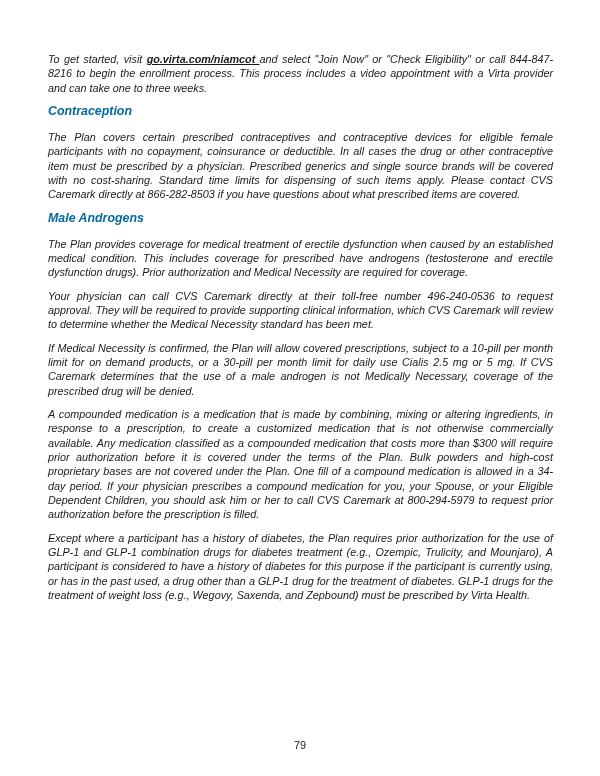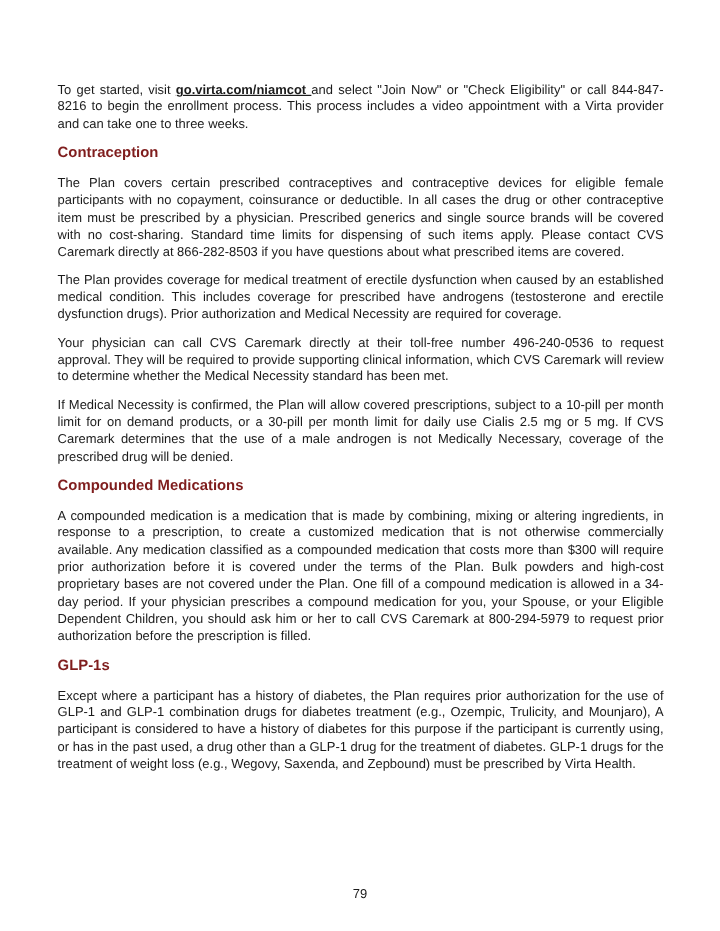--- a/index.html
+++ b/index.html
@@ -8,35 +8,36 @@
     width: 600px;
     height: 776px;
     background: #ffffff;
     font-family: "Liberation Sans", sans-serif;
     color: #1b1b1b;
     overflow: hidden;
   }
   .content {
     position: absolute;
     left: 48px;
-    top: 68px;
+    top: 52px;
     width: 505px;
+    font-style: italic;
   }
   .para {
     font-size: 10.8px;
     line-height: 14.33px;
     text-align: justify;
     margin: 0 0 9px 0;
     color: #1b1b1b;
   }
   .heading {
     font-size: 12.4px;
     line-height: 15px;
     font-weight: bold;
-    color: #7f1d1d;
+    color: #0369a1;
     margin: 4px 0 11px 0;
   }
   .link {
     font-weight: bold;
     text-decoration: underline;
     color: inherit;
     cursor: pointer;
   }
   .page-number {
     position: absolute;
@@ -53,26 +54,25 @@
 <body>
 
 <div class="page">
   <div class="content">
 
     <p class="para"><span>To get started, visit </span><span class="link">go.virta.com/niamcot </span><span>and select "Join Now" or "Check Eligibility" or call 844-847-8216 to begin the enrollment process. This process includes a video appointment with a Virta provider and can take one to three weeks.</span></p>
 
     <h2 class="heading">Contraception</h2>
     <p class="para">The Plan covers certain prescribed contraceptives and contraceptive devices for eligible female participants with no copayment, coinsurance or deductible. In all cases the drug or other contraceptive item must be prescribed by a physician. Prescribed generics and single source brands will be covered with no cost-sharing. Standard time limits for dispensing of such items apply. Please contact CVS Caremark directly at 866-282-8503 if you have questions about what prescribed items are covered.</p>
 
+    <h2 class="heading">Male Androgens</h2>
     <p class="para">The Plan provides coverage for medical treatment of erectile dysfunction when caused by an established medical condition. This includes coverage for prescribed have androgens (testosterone and erectile dysfunction drugs). Prior authorization and Medical Necessity are required for coverage.</p>
     <p class="para">Your physician can call CVS Caremark directly at their toll-free number 496-240-0536 to request approval. They will be required to provide supporting clinical information, which CVS Caremark will review to determine whether the Medical Necessity standard has been met.</p>
     <p class="para">If Medical Necessity is confirmed, the Plan will allow covered prescriptions, subject to a 10-pill per month limit for on demand products, or a 30-pill per month limit for daily use Cialis 2.5 mg or 5 mg. If CVS Caremark determines that the use of a male androgen is not Medically Necessary, coverage of the prescribed drug will be denied.</p>
 
-    <h2 class="heading">Compounded Medications</h2>
     <p class="para">A compounded medication is a medication that is made by combining, mixing or altering ingredients, in response to a prescription, to create a customized medication that is not otherwise commercially available. Any medication classified as a compounded medication that costs more than $300 will require prior authorization before it is covered under the terms of the Plan. Bulk powders and high-cost proprietary bases are not covered under the Plan. One fill of a compound medication is allowed in a 34-day period. If your physician prescribes a compound medication for you, your Spouse, or your Eligible Dependent Children, you should ask him or her to call CVS Caremark at 800-294-5979 to request prior authorization before the prescription is filled.</p>
 
-    <h2 class="heading">GLP-1s</h2>
     <p class="para">Except where a participant has a history of diabetes, the Plan requires prior authorization for the use of GLP-1 and GLP-1 combination drugs for diabetes treatment (e.g., Ozempic, Trulicity, and Mounjaro), A participant is considered to have a history of diabetes for this purpose if the participant is currently using, or has in the past used, a drug other than a GLP-1 drug for the treatment of diabetes. GLP-1 drugs for the treatment of weight loss (e.g., Wegovy, Saxenda, and Zepbound) must be prescribed by Virta Health.</p>
 
   </div>
 
   <div class="page-number">79</div>
 </div>
 
 </body></html>

